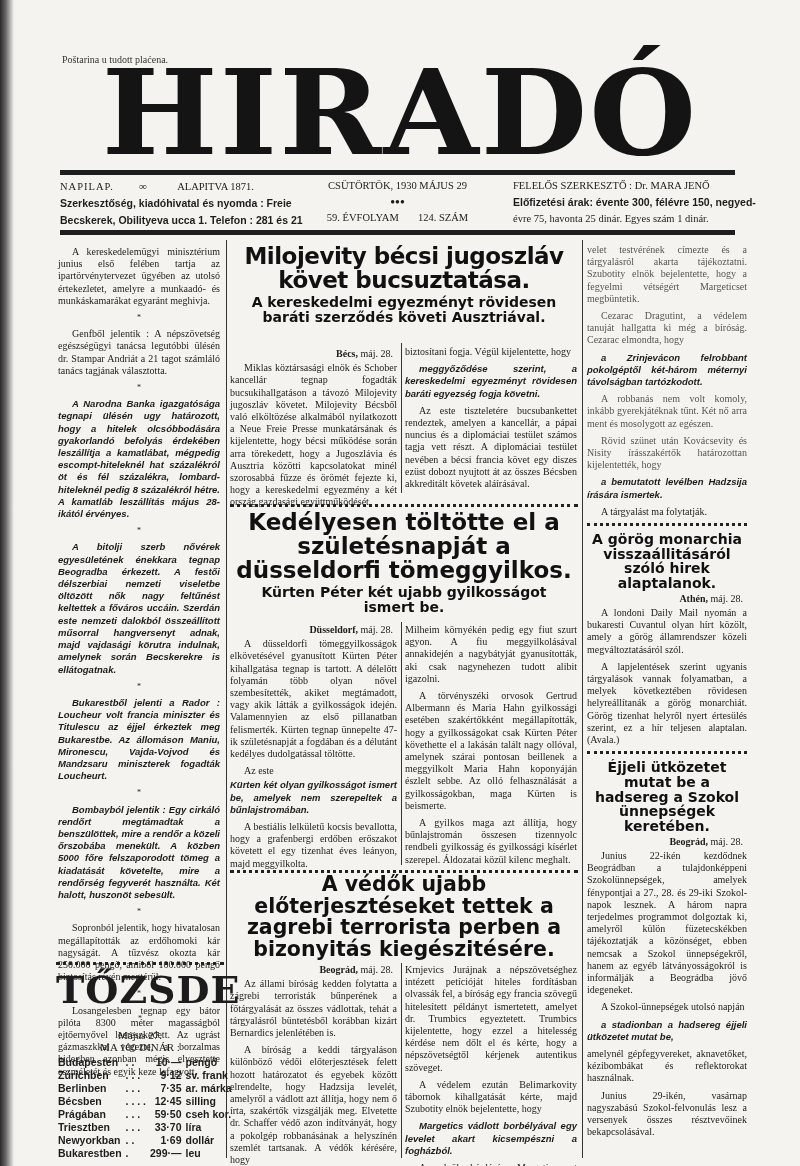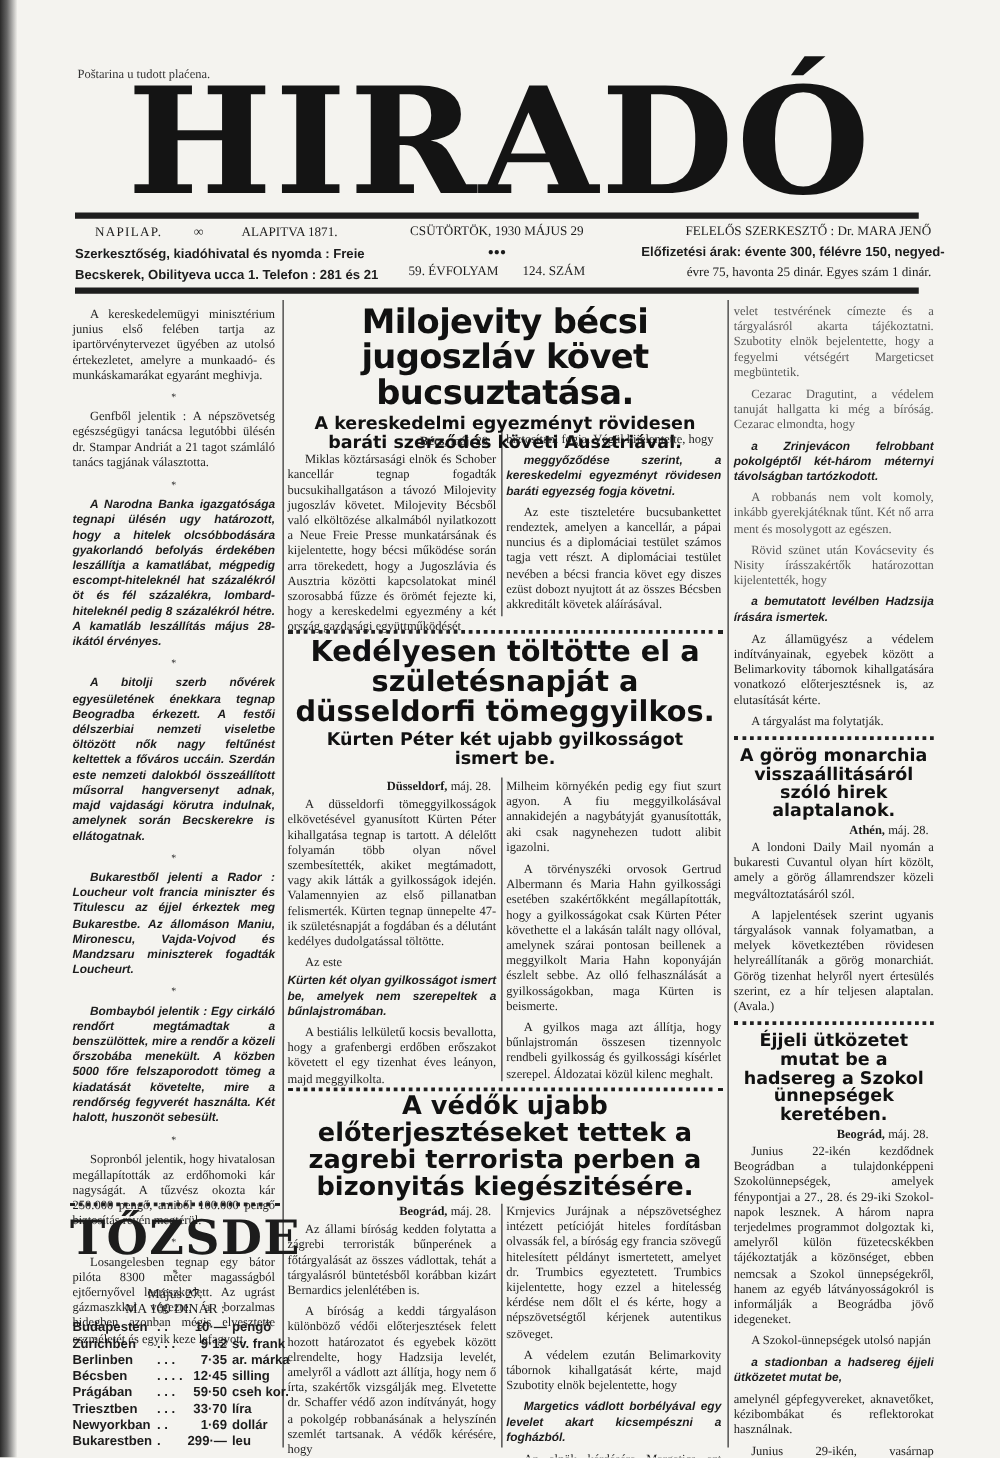--- a/index.html
+++ b/index.html
@@ -11,21 +11,21 @@
   }
   .leftedge { position: absolute; left: 0; top: 0; width: 14px; height: 1166px; background: linear-gradient(90deg,#2a2a2a 0,#666 40%,#f4f3ef 100%); }
   .postarina { position: absolute; left: 62px; top: 54px; font-size: 10px; color: #333; }
   .masthead {
     position: absolute; left: 60px; top: 60px; width: 680px; height: 105px;
     text-align: center; font-family: "DejaVu Serif", serif; font-weight: bold;
     font-size: 118px; letter-spacing: 2px; line-height: 105px; color: #141414;
     transform: scaleX(1.04);
   }
   .rule-thick { position: absolute; left: 60px; width: 675px; height: 5px; background: #1e1e1e; }
-  .hdr { position: absolute; top: 178px; font-size: 10.5px; line-height: 16px; color: #1c1c1c; text-align: right; }
+  .hdr { position: absolute; top: 178px; font-size: 10.5px; line-height: 16px; color: #1c1c1c; }
   .hdr b { font-family: "Liberation Sans Narrow","Liberation Sans", sans-serif; }
   .hdr .row { white-space: nowrap; }
   .hdr.left { left: 60px; width: 210px; }
   .hdr.mid { left: 315px; width: 165px; text-align: center; }
   .hdr.right { left: 513px; width: 232px; }
   .sp { display: inline-block; }
   .colsep { position: absolute; width: 1px; background: #333; }
   .col { position: absolute; font-size: 10px; line-height: 12.2px; text-align: justify; }
   .col p { margin: 0 0 5px 0; text-indent: 14px; }
   .col .bold { font-weight: bold; font-family: "Liberation Sans", sans-serif; font-size: 9.5px; font-style: italic; }
@@ -156,21 +156,21 @@
           <td>Bukarestben</td>
           <td>.</td>
           <td class="v">299·—</td>
           <td>leu</td>
         </tr>
   </tbody>
     </table>
 </div>
 
 <div class="col" style="left:230px; top:244px; width:348px;">
-  <h1 class="headline" style="font-size:27px; letter-spacing:-0.5px;">Milojevity bécsi jugoszláv követ bucsuztatása.</h1>
+  <h1 class="headline" style="font-size:23px; letter-spacing:-0.5px;">Milojevity bécsi jugoszláv követ bucsuztatása.</h1>
   <h3 class="headline" style="font-size:14px; margin-top:3px;">A kereskedelmi egyezményt rövidesen baráti szerződés követi Ausztriával.</h3>
 </div>
 <div class="col" style="left:230px; top:346px; width:167px;">
   <div class="dateline"><b>Bécs,</b> <span>máj. 28.</span></div>
   <p>Miklas köztársasági elnök és Schober kancellár tegnap fogadták bucsukihallgatáson a távozó Milojevity jugoszláv követet. Milojevity Bécsből való elköltözése alkalmából nyilatkozott a Neue Freie Presse munkatársának és kijelentette, hogy bécsi működése során arra törekedett, hogy a Jugoszlávia és Ausztria közötti kapcsolatokat minél szorosabbá fűzze és örömét fejezte ki, hogy a kereskedelmi egyezmény a két ország gazdasági együttműködését</p>
 </div>
 <div class="col" style="left:405px; top:346px; width:172px;">
   <p style="text-indent:0;">biztosítani fogja. Végül kijelentette, hogy</p>
   <p class="bold">meggyőződése szerint, a kereskedelmi egyezményt rövidesen baráti egyezség fogja követni.</p>
   <p>Az este tiszteletére bucsubankettet rendeztek, amelyen a kancellár, a pápai nuncius és a diplomáciai testület számos tagja vett részt. A diplomáciai testület nevében a bécsi francia követ egy diszes ezüst dobozt nyujtott át az összes Bécsben akkreditált követek aláírásával.</p>
@@ -210,21 +210,20 @@
   <p>Az elnök kérdésére Margetics ezt beismerte és kijelentette, hogy a le-</p>
 </div>
 
 <div class="col" style="left:587px; top:244px; width:160px;">
   <p style="text-indent:0; color:#555;">velet testvérének címezte és a tárgyalásról akarta tájékoztatni. Szubotity elnök bejelentette, hogy a fegyelmi vétségért Margeticset megbüntetik.</p>
   <p style="color:#555;">Cezarac Dragutint, a védelem tanuját hallgatta ki még a bíróság. Cezarac elmondta, hogy</p>
   <p class="bold">a Zrinjevácon felrobbant pokolgéptől két-három méternyi távolságban tartózkodott.</p>
   <p style="color:#555;">A robbanás nem volt komoly, inkább gyerekjátéknak tűnt. Két nő arra ment és mosolygott az egészen.</p>
   <p style="color:#555;">Rövid szünet után Kovácsevity és Nisity írásszakértők határozottan kijelentették, hogy</p>
   <p class="bold">a bemutatott levélben Hadzsija írására ismertek.</p>
-  <p>Az államügyész a védelem indítványainak, egyebek között a Belimarkovity tábornok kihallgatására vonatkozó előterjesztésnek is, az elutasítását kérte.</p>
   <p>A tárgyalást ma folytatják.</p>
   <div class="dotrule"></div>
 
   <h2 class="headline" style="font-size:14px; margin:6px 0 2px;">A görög monarchia visszaállitásáról szóló hirek alaptalanok.</h2>
   <div class="dateline"><b>Athén,</b> <span>máj. 28.</span></div>
   <p>A londoni Daily Mail nyomán a bukaresti Cuvantul olyan hírt közölt, amely a görög államrendszer közeli megváltoztatásáról szól.</p>
   <p>A lapjelentések szerint ugyanis tárgyalások vannak folyamatban, a melyek következtében rövidesen helyreállítanák a görög monarchiát. Görög tizenhat helyről nyert értesülés szerint, ez a hír teljesen alaptalan. (Avala.)</p>
   <div class="dotrule"></div>
 
   <h2 class="headline" style="font-size:14px; margin:6px 0 2px;">Éjjeli ütközetet mutat be a hadsereg a Szokol ünnepségek keretében.</h2>

